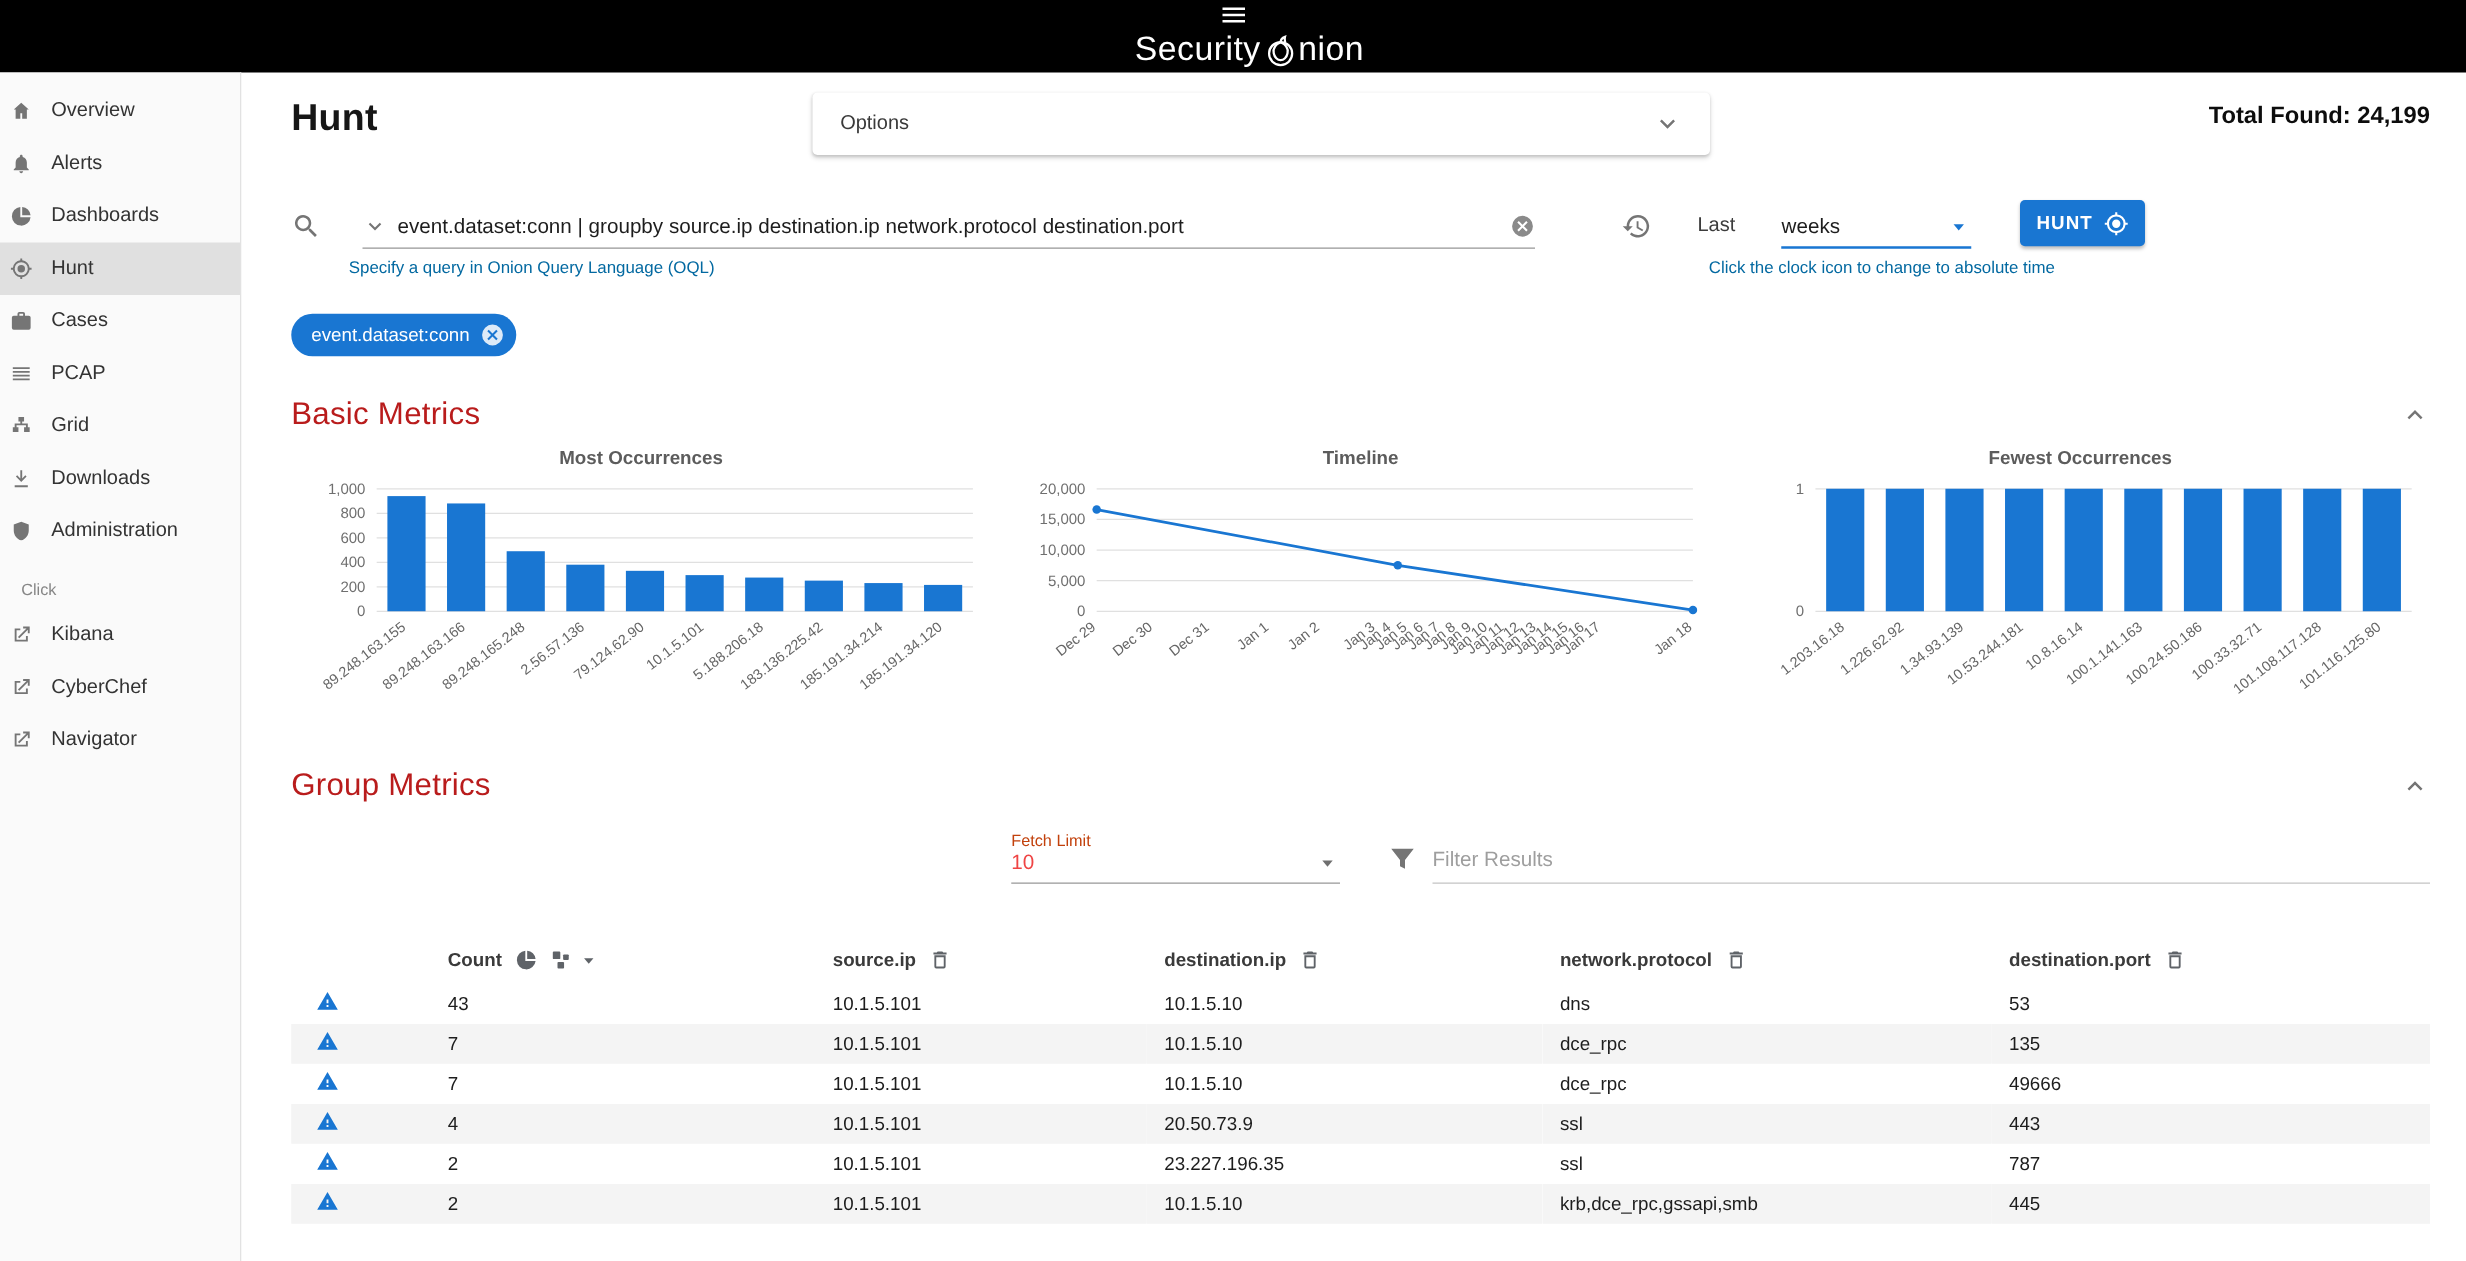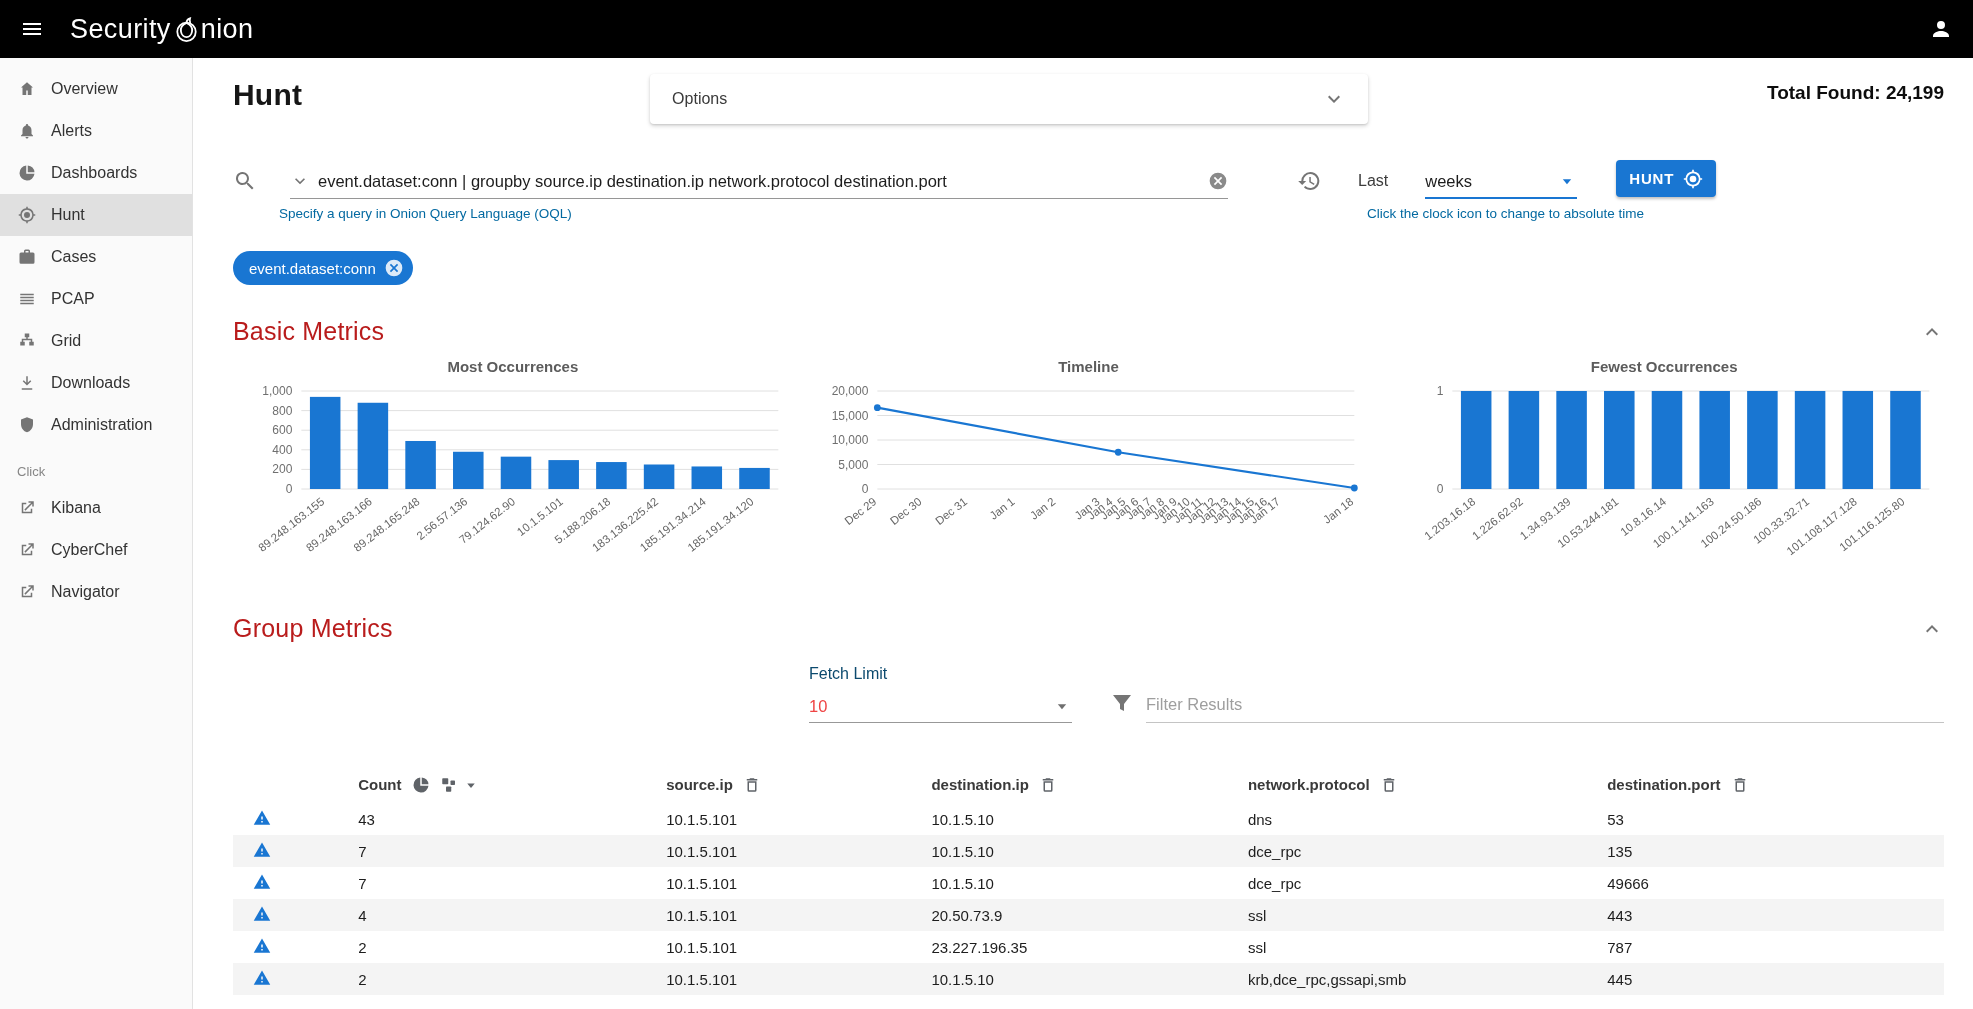--- a/index.html
+++ b/index.html
@@ -1,31 +1,31 @@
 <!DOCTYPE html>
 <html><head>
 <meta charset="utf-8">
 <style>
   * { margin:0; padding:0; box-sizing:border-box; }
   html,body { width:1973px; height:1009px; overflow:hidden; background:#fff;
     font-family:"Liberation Sans", sans-serif; color:#212121; }
 
   
-  .topbar { height:58px; background:#000; display:flex; align-items:center; padding:0 20px; }
+  .topbar { height:58px; background:#000; display:flex; align-items:center; padding:0 20px;flex-direction:column; }
   .iconbtn { background:none; border:none; cursor:pointer; display:flex; align-items:center; }
   .burger { color:#fff; }
   .logo { display:flex; align-items:center; color:#fff; font-size:27px; letter-spacing:.4px; margin-left:26px; cursor:pointer; }
   .logo .onion { width:27px; height:27px; margin:3px 1px 0 2px; }
   .topbar .spacer { flex:1; }
   .userbtn { color:#fff; }
 
   
   .layout { display:flex; height:951px; }
   .sidebar { width:193px; background:#fafafa; border-right:1px solid #e2e2e2; padding-top:10px; flex:none; }
-  .side-item { display:flex; align-items:center; gap:15px; height:42px; padding:0 18px; font-size:16px; color:#333; cursor:pointer; white-space:nowrap; }
+  .side-item { display:flex; align-items:center; gap:15px; height:42px; padding:0 8px; font-size:16px; color:#333; cursor:pointer; white-space:nowrap; }
   .side-item.active { background:#e0e0e0; }
   .side-ic { color:#3f3f3f; }
   .side-caption { font-size:13px; color:#868686; padding:18px 17px 8px; }
   main { flex:1; padding:16px 29px 0 40px; overflow:hidden; }
 
   
   .icon { display:inline-flex; align-items:center; justify-content:center; color:#757575; flex:none; }
   .icon svg { width:20px; height:20px; display:block; }
   .icon.sz24 svg { width:24px; height:24px; }
   .icon.sz18 svg { width:18px; height:18px; }
@@ -77,21 +77,21 @@
   .collapse { margin-left:auto; cursor:pointer; }
 
   .charts-row { display:flex; gap:16px; margin-top:12px; }
   .chart { flex:1; min-width:0; }
   .chart-title { text-align:center; font-size:15px; font-weight:700; color:#5c5c5c; margin-bottom:2px; }
   .chart-svg { width:100%; height:205px; display:block; }
 
   
   .gm-controls { display:flex; align-items:flex-end; margin-top:22px; }
   .fetch-limit { margin-left:576px; width:263px; cursor:pointer; }
-  .fl-label { display:block; font-size:16px; color:#0c4a6e; margin-bottom:13px; }
+  .fl-label { display:block; font-size:13px; color:#c2410c; margin-bottom:0; }
   .fl-row { display:flex; align-items:center; justify-content:space-between; border-bottom:1px solid #989898;
     padding-bottom:6px; font-size:16.5px; color:#ef4444; }
   .fl-row .icon { color:#6f6f6f; }
   .funnel { margin-left:38px; margin-bottom:8px; }
   .filter-field { flex:1; margin-left:12px; border-bottom:1px solid #c4c4c4; padding-bottom:8px; }
   .filter-field input { width:100%; border:none; outline:none; background:transparent; font-size:16.5px; color:#1d1d1d;
     font-family:"Liberation Sans", sans-serif; }
   .filter-field input::placeholder { color:#9e9e9e; }
 
   

